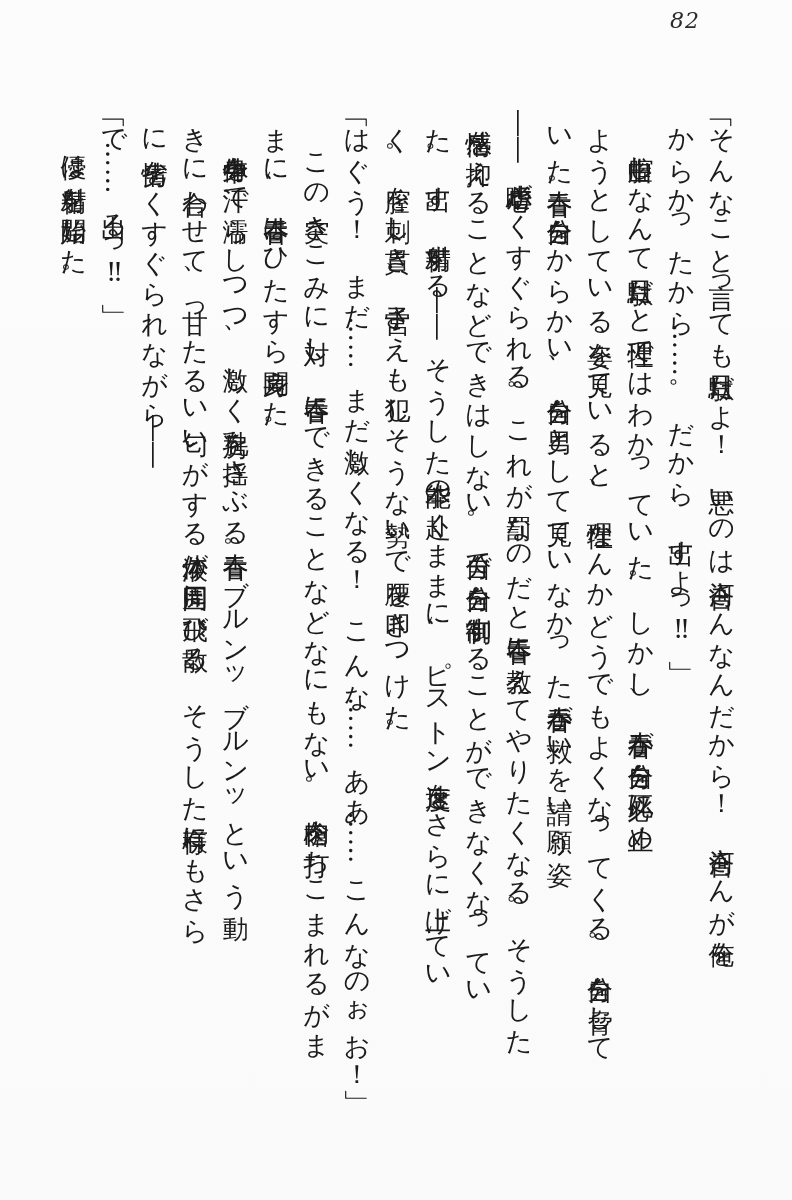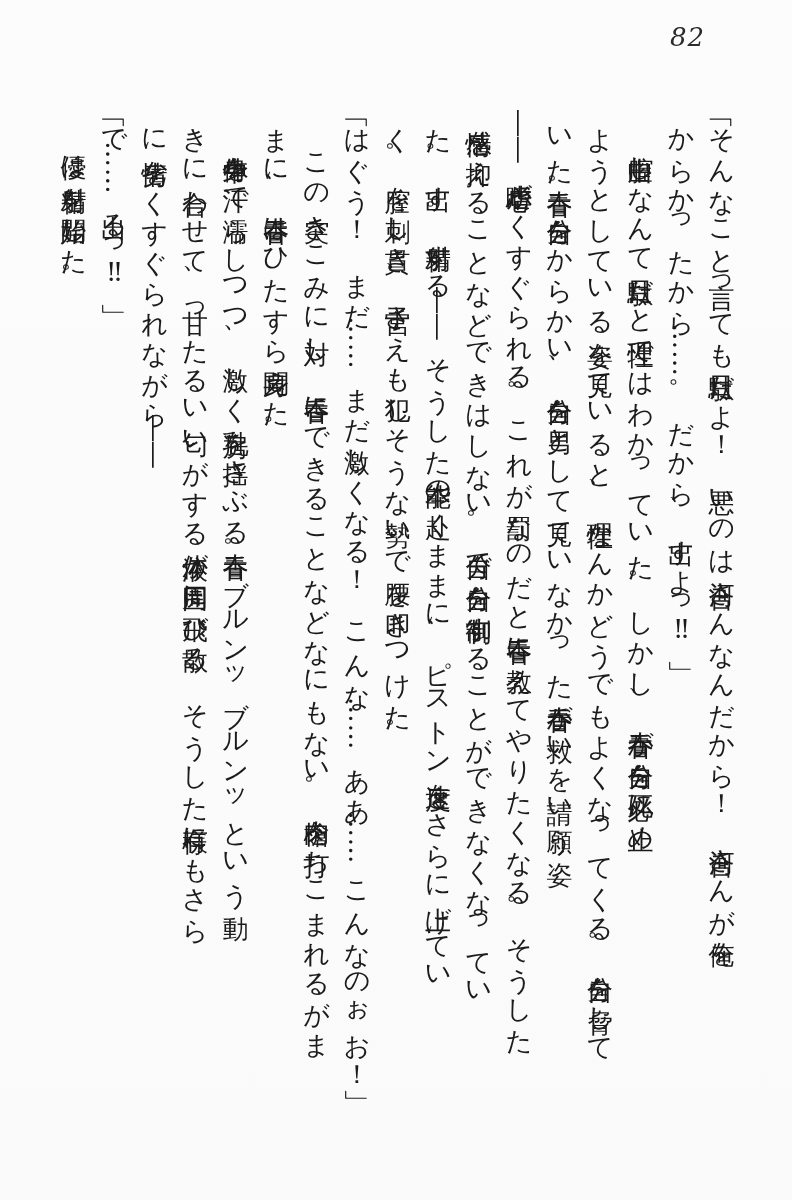--- a/index.html
+++ b/index.html
@@ -15,23 +15,23 @@
     position: relative;
     overflow: hidden;
   }
   .page {
     position: absolute;
     inset: 0;
     background: linear-gradient(180deg, #fcfcfc 0%, #fafafa 100%);
   }
   .page-number {
     position: absolute;
-    top: 22px;
+    top: 8px;
     left: 670px;
-    font-size: 26px;
+    font-size: 22px;
     font-style: italic;
     letter-spacing: 1px;
     color: #2b2b2b;
   }
   .text-block {
     position: absolute;
     top: 110px;
     right: 50px;
     height: 1016px;
     writing-mode: vertical-rl;

